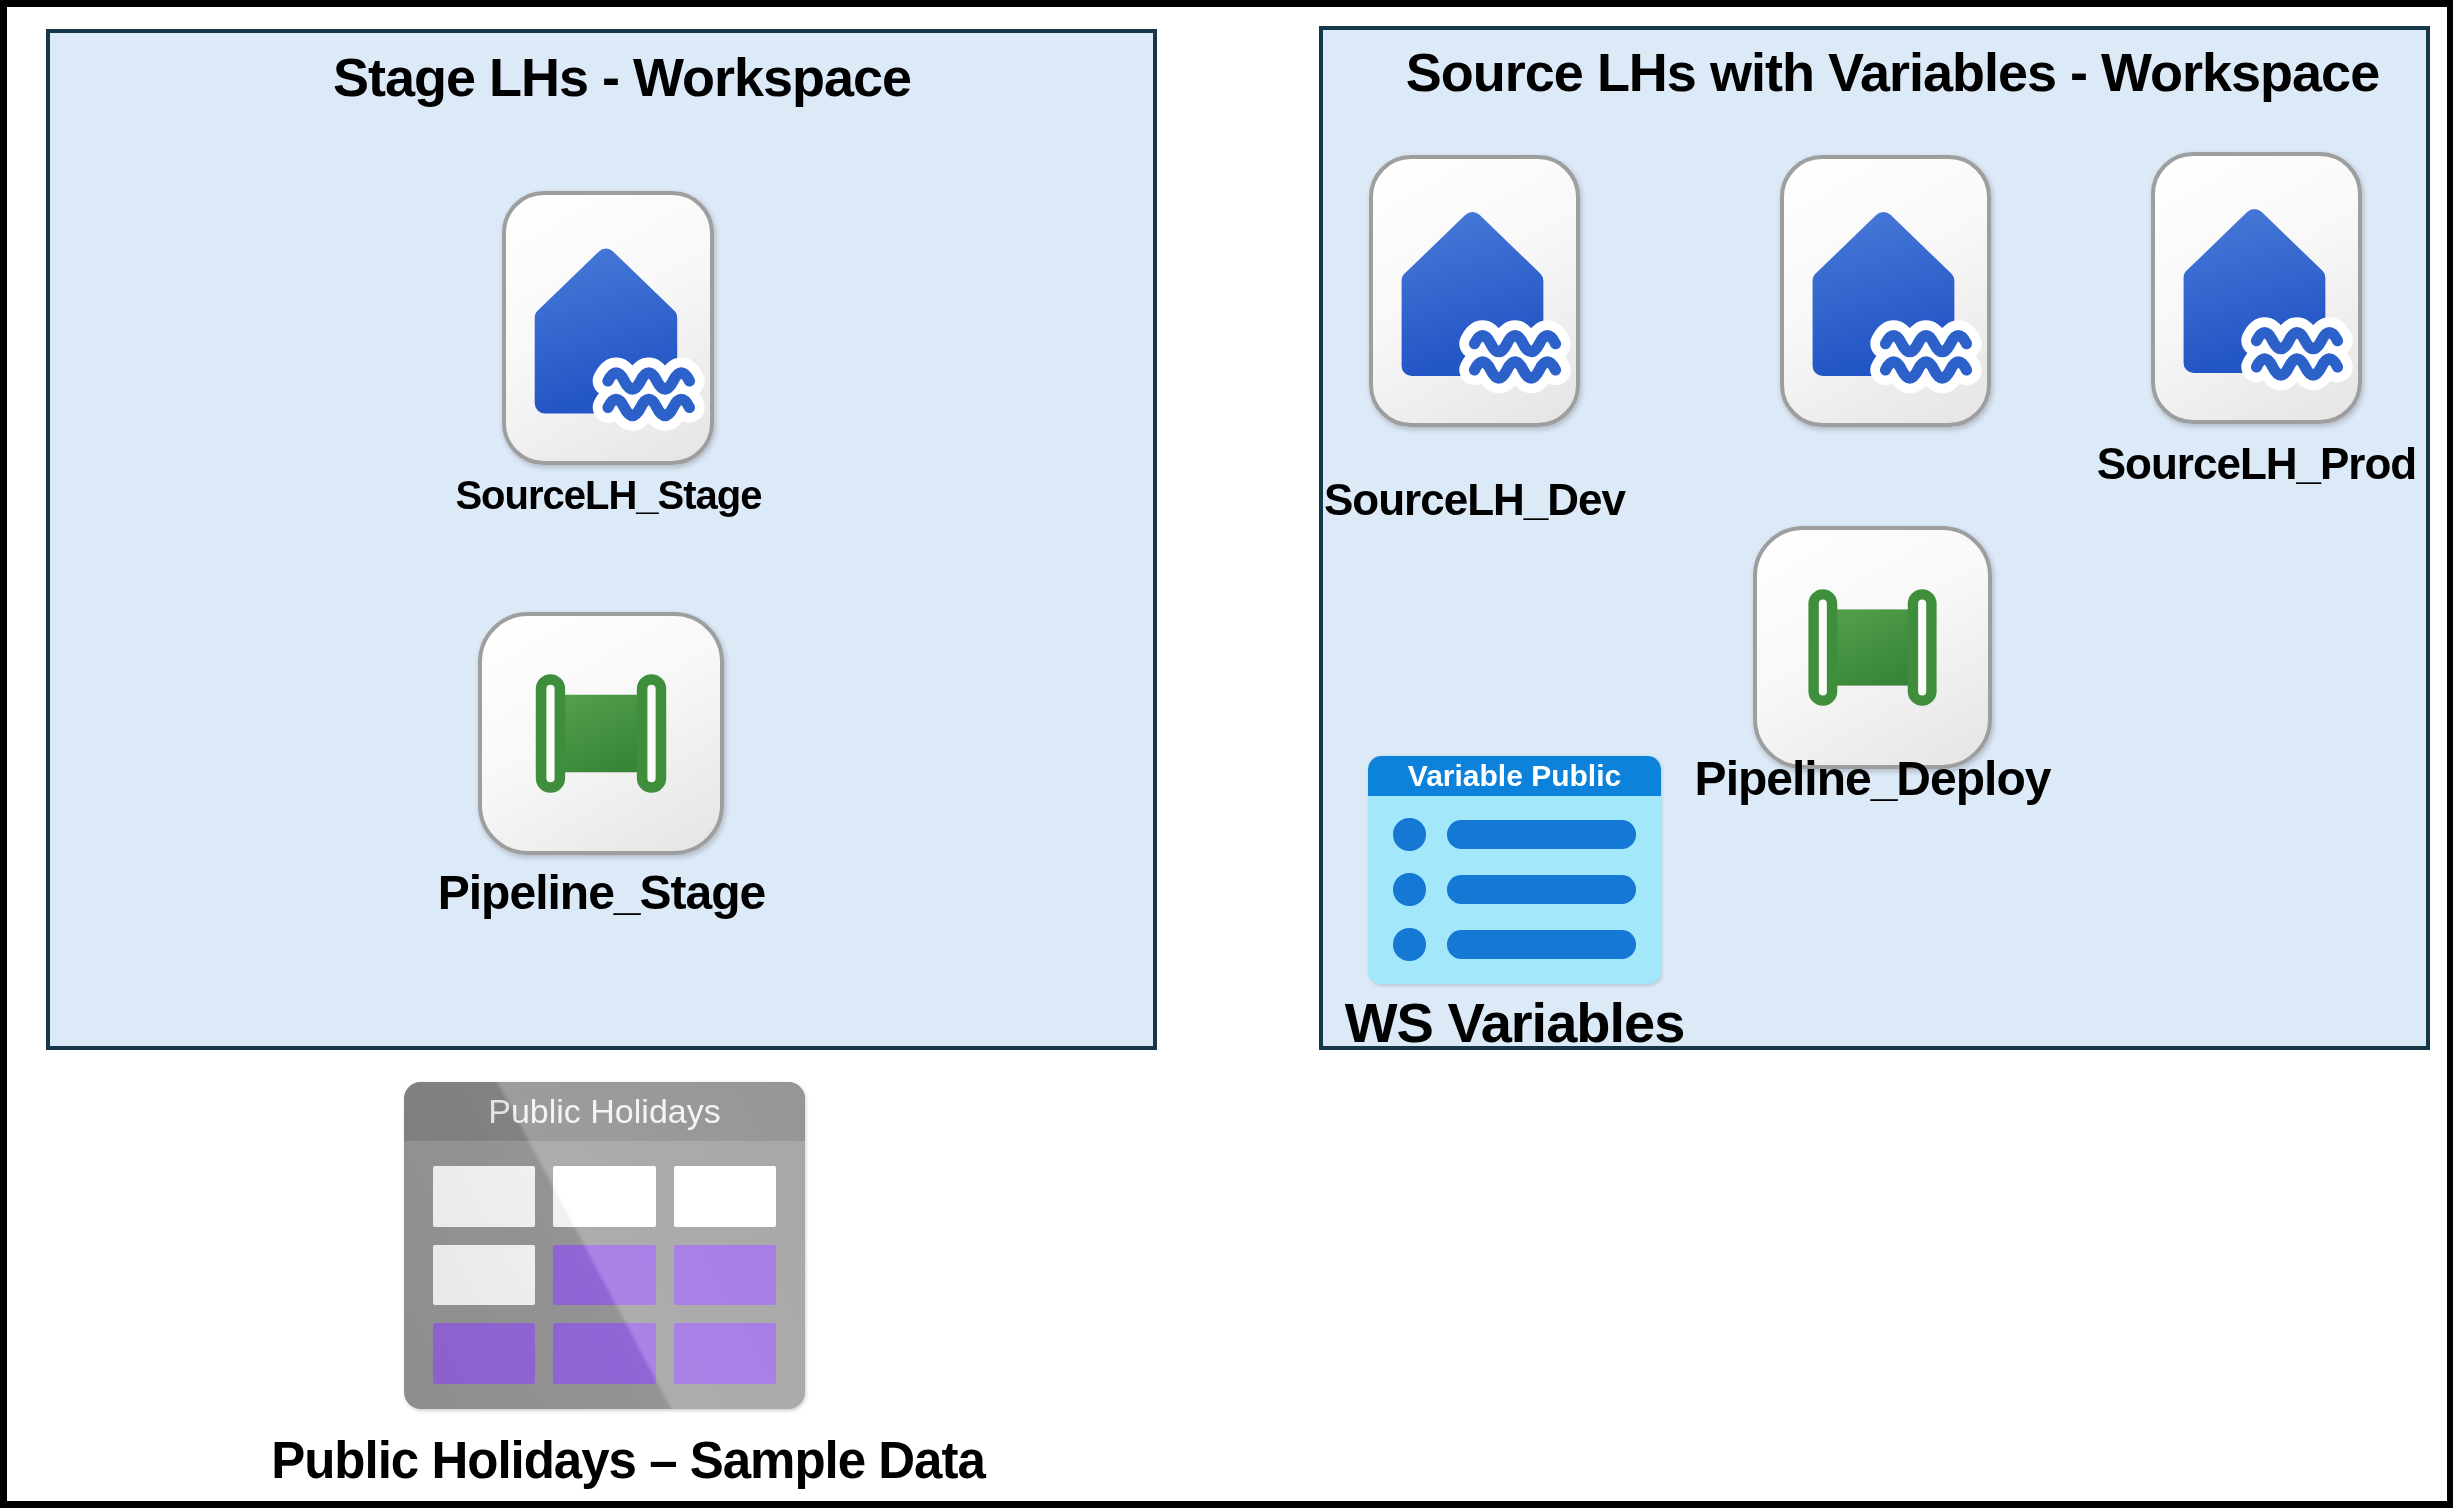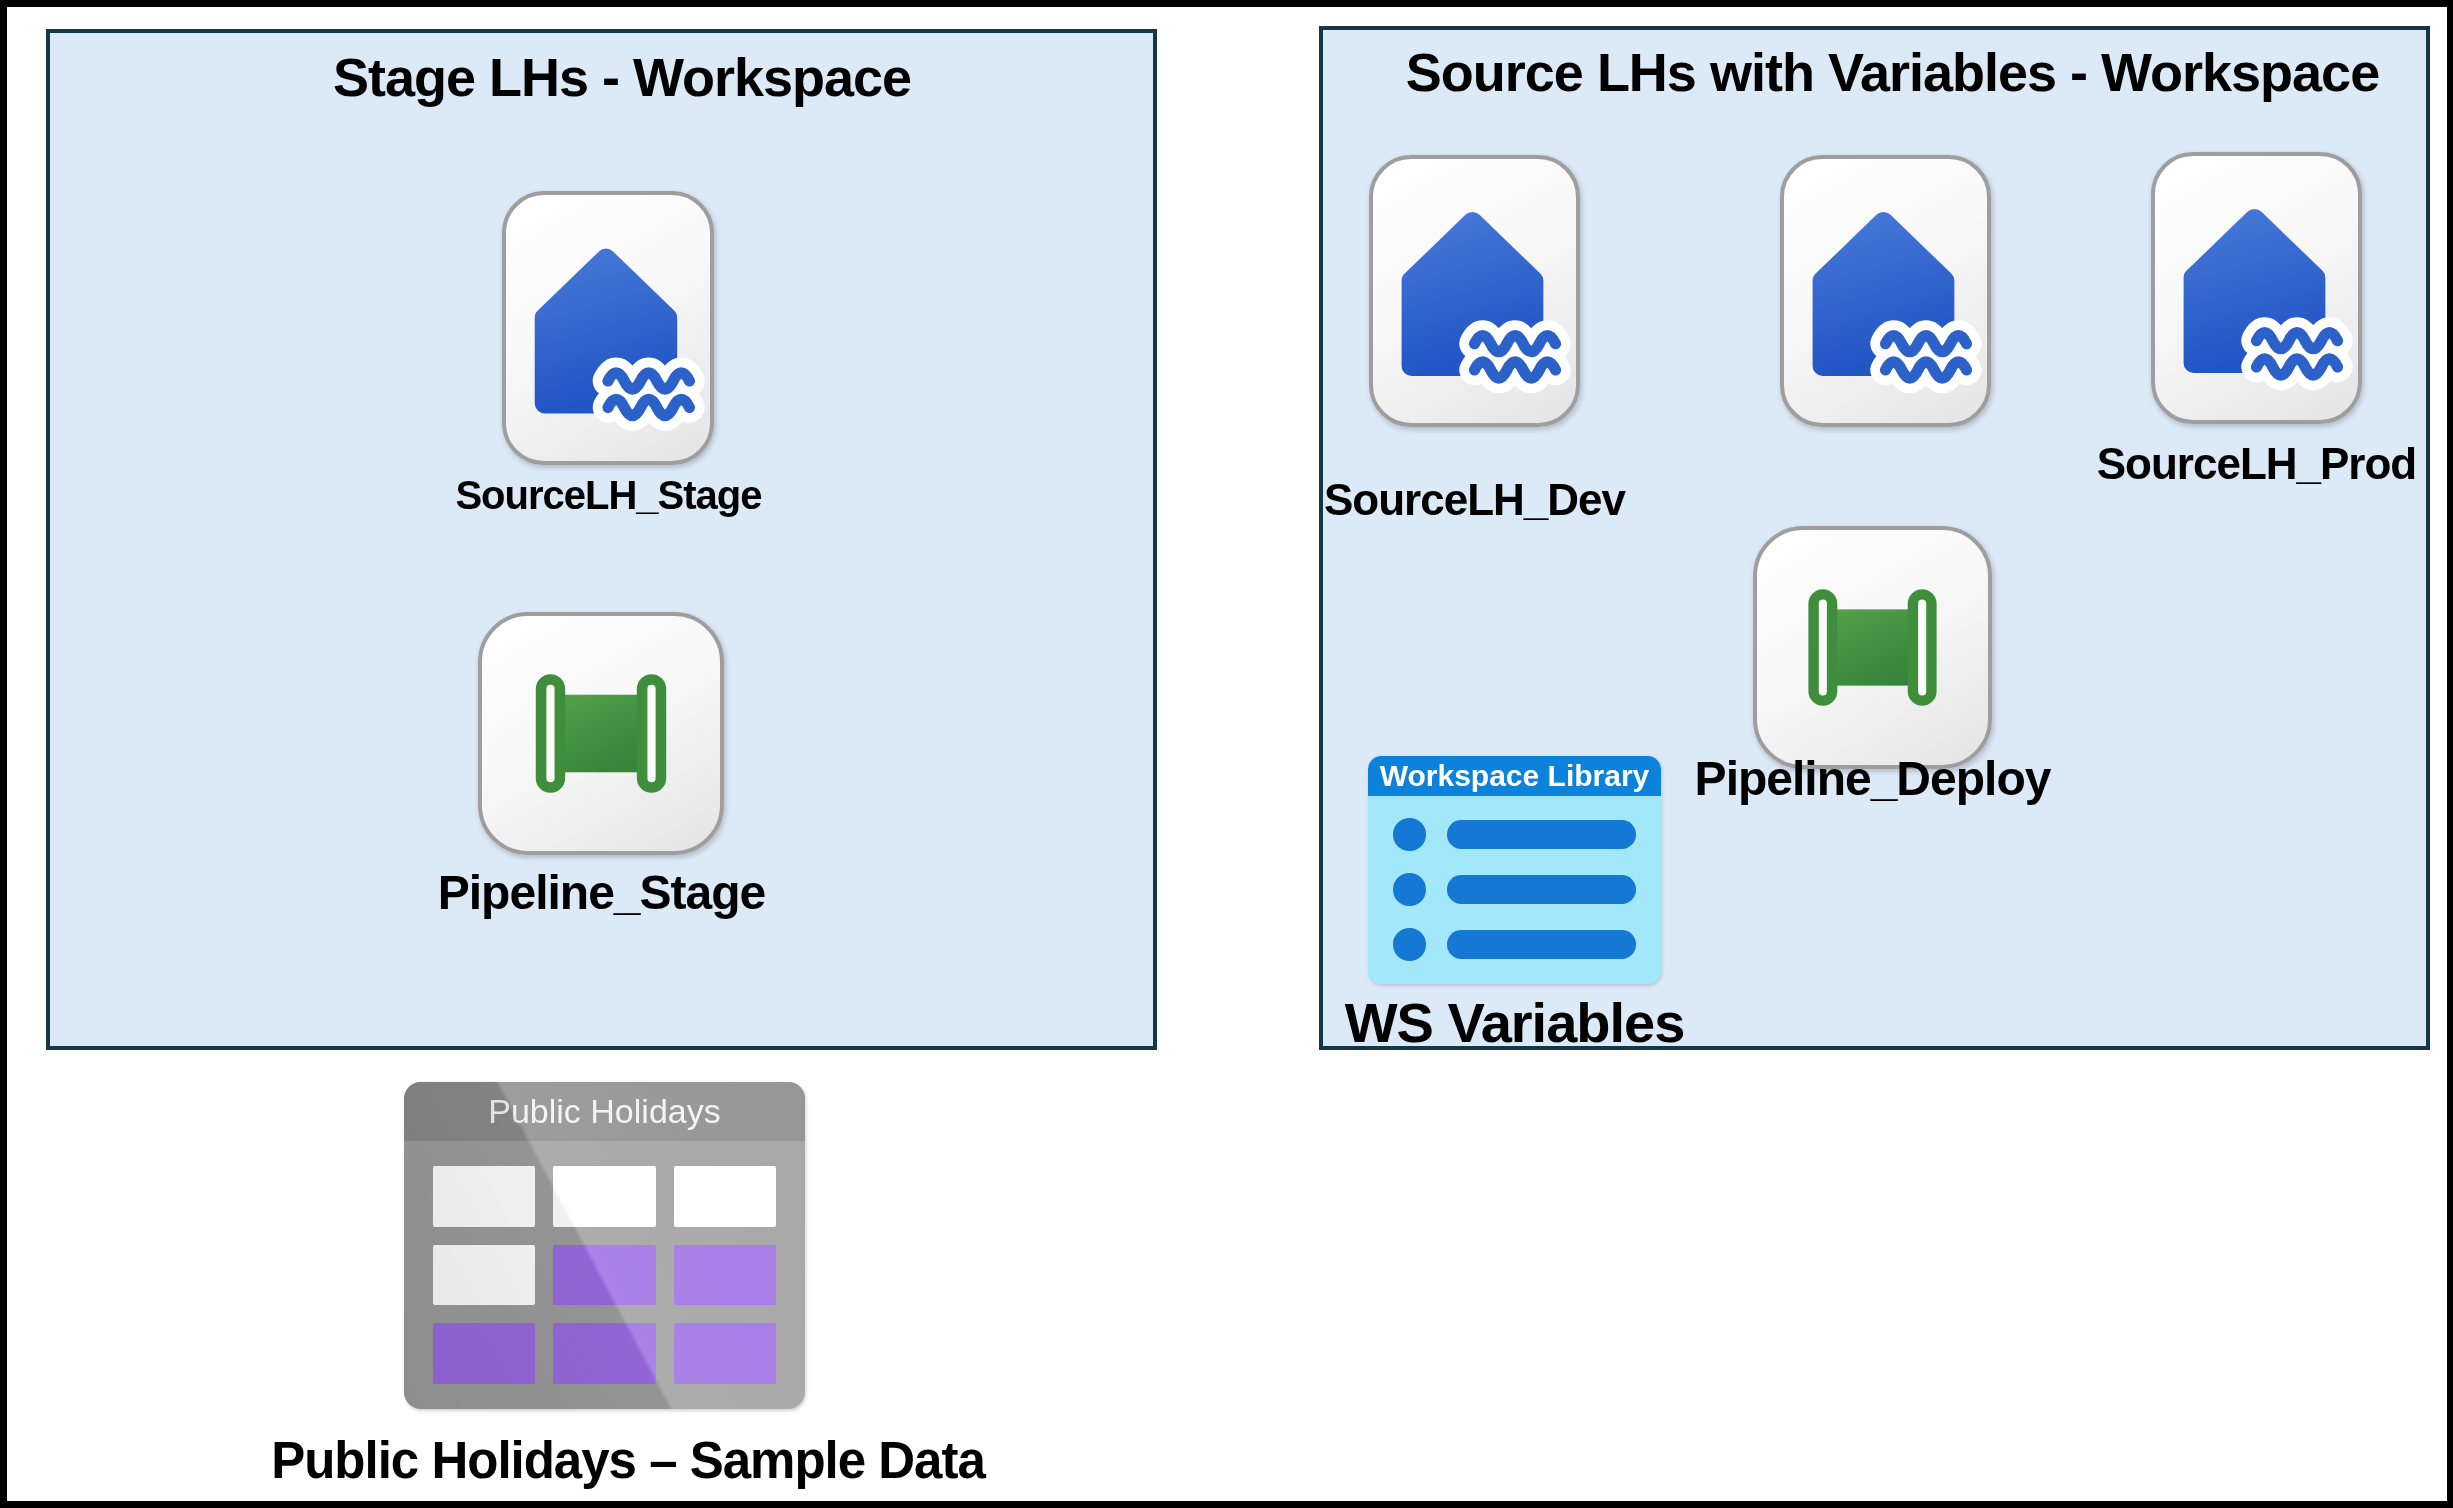--- a/index.html
+++ b/index.html
@@ -133,21 +133,21 @@
   </div>
   <div class="item-label" id="lbl-lh-prod">SourceLH_Prod</div>
   <div class="tile" id="tile-pl-deploy">
     <svg viewBox="0 0 240 244" width="229" height="233">
         <use href="#sym-pipeline"></use>
       </svg>
   </div>
   <div class="item-label" id="lbl-pl-deploy">Pipeline_Deploy</div>
 
   <div class="varlib">
-    <div class="varlib-header">Workspace Library</div>
+    <div class="varlib-header">Variable Public</div>
     <div class="varlib-rows" id="varlib-rows">
         <div class="varlib-row">
           <span class="varlib-bullet"></span>
           <span class="varlib-bar"></span>
         </div>
         <div class="varlib-row">
           <span class="varlib-bullet"></span>
           <span class="varlib-bar"></span>
         </div>
         <div class="varlib-row">

